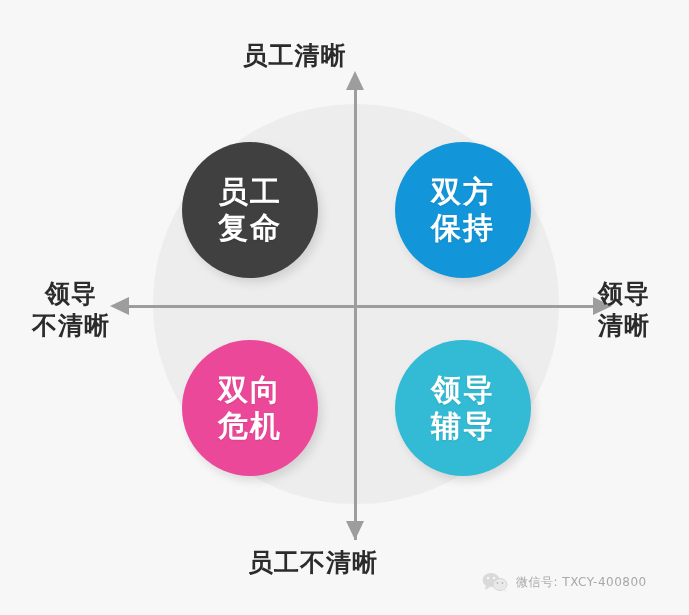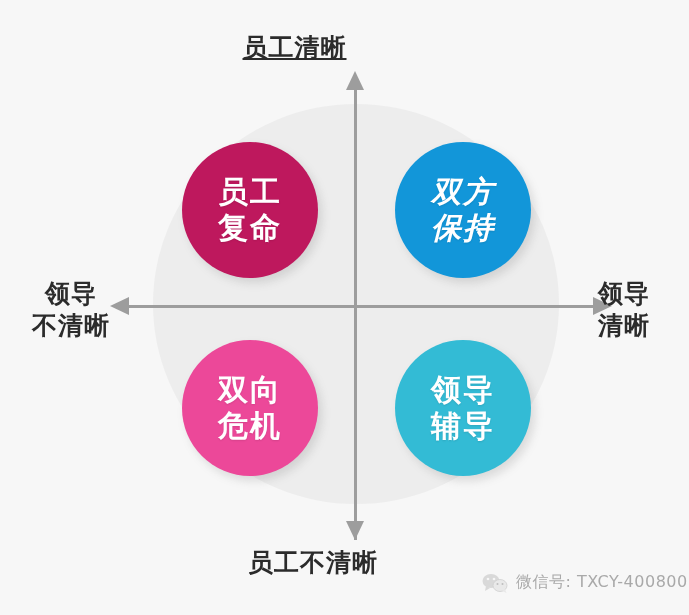--- a/index.html
+++ b/index.html
@@ -89,23 +89,22 @@
     color: #2b2b2b;
     font-size: 25px;
     font-weight: bold;
     letter-spacing: 1px;
     line-height: 32px;
     white-space: pre-line;
     text-align: center;
   }
   .label-top {
     left: 0;
-    top: 31px;
+    top: 39px;
     width: 589px;
-    text-decoration: underline;
   }
   .label-bottom {
     left: 0;
     top: 546px;
     width: 626px;
   }
   .label-left {
     left: 16px;
     top: 277px;
     width: 110px;
@@ -134,41 +133,41 @@
     font-size: 30px;
     font-weight: bold;
     line-height: 36px;
     letter-spacing: 2px;
     text-align: center;
     white-space: pre-line;
     text-shadow: 0 1px 2px rgba(0,0,0,0.10);
   }
 
   .pos-tl { left: 182px; top: 142px; }
-  .pos-tr { left: 395px; top: 142px; font-style: italic; }
+  .pos-tr { left: 395px; top: 142px; }
   .pos-bl { left: 182px; top: 340px; }
   .pos-br { left: 395px; top: 340px; }
 
   
   .watermark {
     position: absolute;
     left: 482px;
     top: 572px;
     display: flex;
     align-items: center;
     gap: 8px;
   }
   .wechat-icon {
     width: 26px;
     height: 20px;
     display: block;
   }
   .watermark-text {
     color: #a9a9a9;
-    font-size: 16px;
+    font-size: 12px;
     letter-spacing: 0.5px;
     font-family: "DejaVu Sans", "Liberation Sans", sans-serif;
     text-align: right;
   }
 </style>
 </head>
 <body>
 
 <div id="canvas">
 
@@ -181,21 +180,21 @@
   <div class="arrow arrow-left"></div>
   <div class="arrow arrow-right"></div>
 
   <div class="axis-label label-top">员工清晰</div>
   <div class="axis-label label-bottom">员工不清晰</div>
   <div class="axis-label label-left">领导
 不清晰</div>
   <div class="axis-label label-right">领导
 清晰</div>
 
-  <div class="quad-circle pos-tl" style="background: #be185d;">
+  <div class="quad-circle pos-tl" style="background: #404040;">
     <span class="quad-text">员工
 复命</span>
   </div>
 
   <div class="quad-circle pos-tr" style="background: rgb(18, 150, 217);">
     <span class="quad-text">双方
 保持</span>
   </div>
 
   <div class="quad-circle pos-bl" style="background: #ec4899;">

